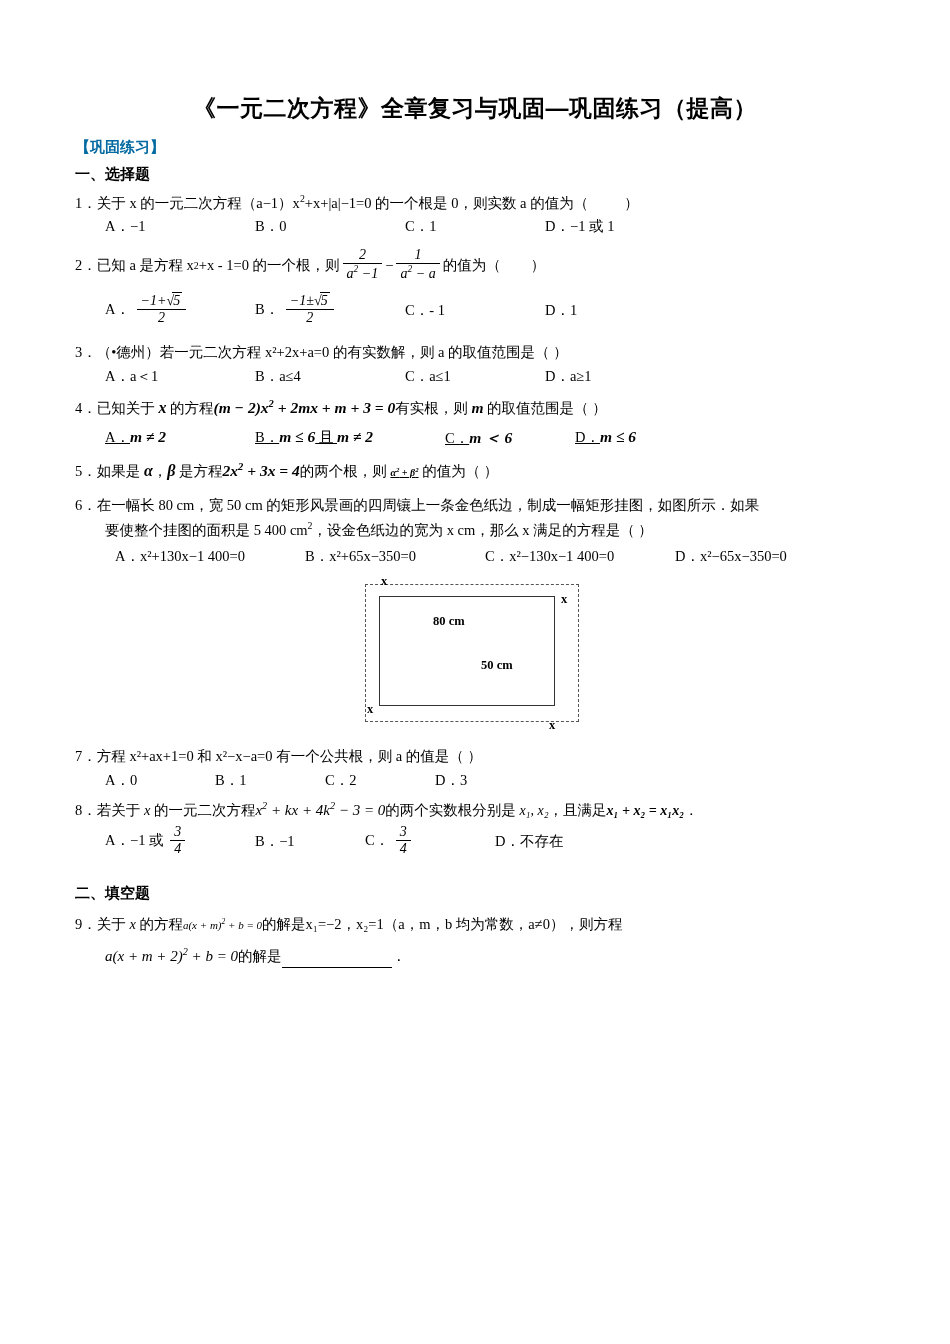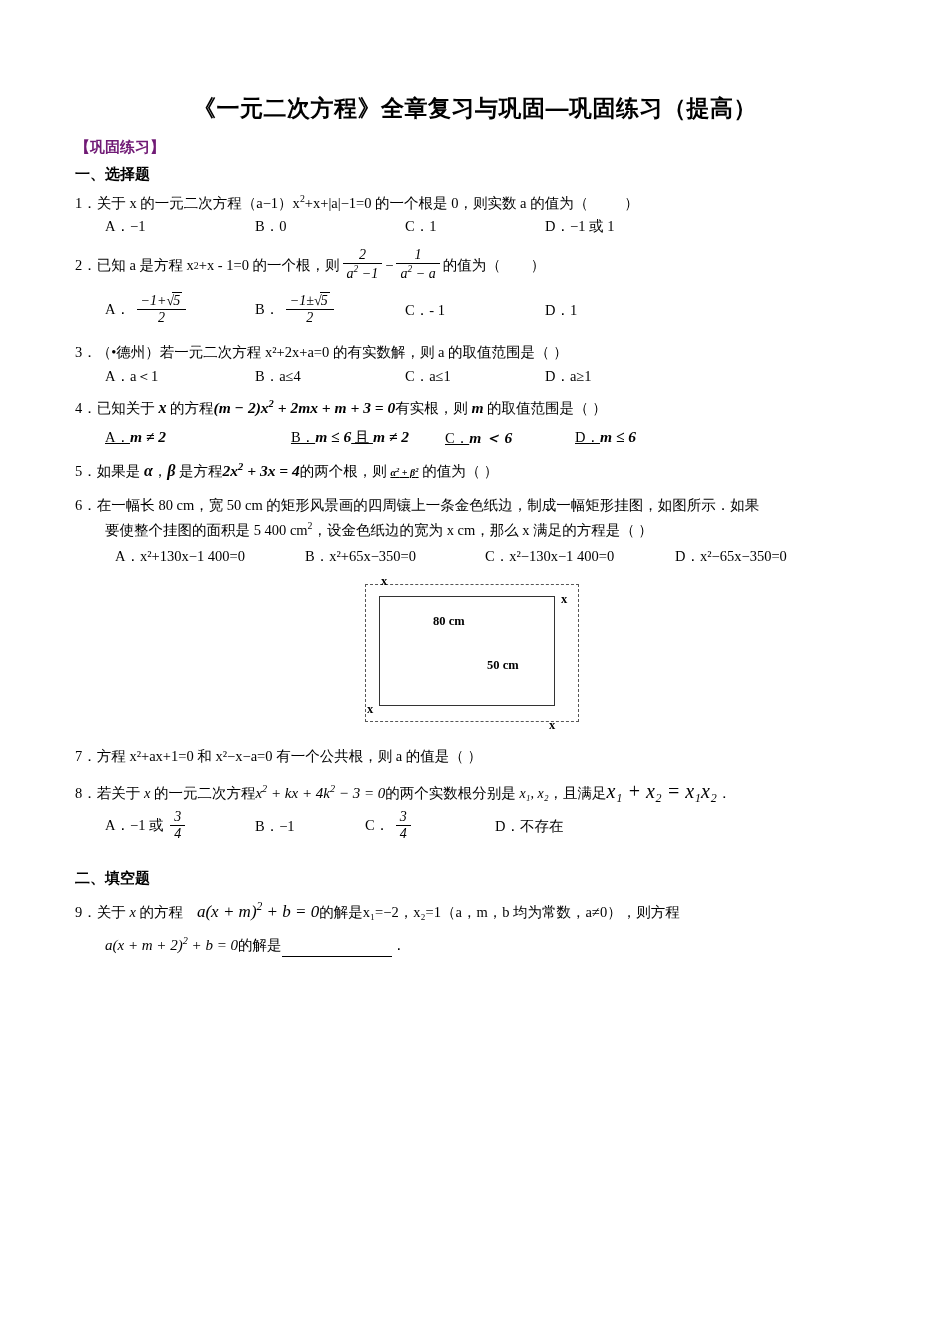--- a/index.html
+++ b/index.html
@@ -23,21 +23,21 @@
   }
   .doc-title {
     text-align: center;
     font-size: 23px;
     font-weight: bold;
     font-family: "Liberation Sans", sans-serif;
     margin: 18px 0 14px 0;
     letter-spacing: 0.5px;
   }
   .section-green {
-    color: #701a75;
+    color: #0369a1;
     font-weight: bold;
     font-size: 15px;
     font-family: "Liberation Sans", sans-serif;
     margin: 10px 0 8px 0;
   }
   .section-head {
     font-weight: bold;
     font-size: 15px;
     font-family: Liberation Serif, serif;
     margin: 6px 0 6px 0;
@@ -208,21 +208,21 @@
 
   <div class="q" style="margin-top:10px;">
     <span>4．</span><span>已知关于</span>
     <span class="mathb" style="font-size:16px;">x</span>
     <span>的方程</span><span class="mathb" style="font-size:15.5px;">(<span class="mathb">m</span> − 2)<span class="mathb">x</span><sup>2</sup> + 2<span class="mathb">mx</span> + <span class="mathb">m</span> + 3 = 0</span><span>有实根，则</span>
     <span class="mathb" style="font-size:15.5px;">m</span>
     <span>的取值范围是（     ）</span>
   </div>
   <div class="opts" style="margin-top:7px;text-decoration:underline;">
     <span class="opt-a">A．<span class="mathb" style="font-size:15.5px;">m ≠ 2</span></span>
-    <span class="opt-b" style="width:190px;text-align:center;">B．<span class="mathb" style="font-size:15.5px;">m ≤ 6</span> 且 <span class="mathb" style="font-size:15.5px;">m ≠ 2</span></span>
+    <span class="opt-b" style="width:190px;">B．<span class="mathb" style="font-size:15.5px;">m ≤ 6</span> 且 <span class="mathb" style="font-size:15.5px;">m ≠ 2</span></span>
     <span class="opt-c" style="width:130px;">C．<span class="mathb" style="font-size:15.5px;">m ＜ 6</span></span>
     <span class="opt-d">D．<span class="mathb" style="font-size:15.5px;">m ≤ 6</span></span>
   </div>
 
   <div class="q" style="margin-top:10px;">
     <span>5．</span><span>如果是</span>
     <span class="mathb" style="font-size:16px;">α</span><span>，</span><span class="mathb" style="font-size:16px;">β</span>
     <span>是方程</span><span class="mathb" style="font-size:15.5px;">2<span class="mathb">x</span><sup>2</sup> + 3<span class="mathb">x</span> = 4</span><span>的两个根，则</span>
     <span class="mathb" style="font-size:10px;text-decoration:underline;">α<sup>2</sup> + β<sup>2</sup></span>
     <span>的值为（     ）</span>
@@ -243,33 +243,39 @@
 
   <div class="figure-wrap">
     <div class="figure">
       <div class="fig-outer"></div>
       <div class="fig-inner"></div>
       <span class="fig-lbl bold" style="left:16px; top:-2px;">x</span>
       <span class="fig-lbl bold" style="left:196px; top:16px;">x</span>
       <span class="fig-lbl bold" style="left:2px; top:126px;">x</span>
       <span class="fig-lbl bold" style="left:184px; top:142px;">x</span>
       <span class="fig-lbl bold" style="left:68px; top:38px;">80 cm</span>
-      <span class="fig-lbl bold" style="left:122px; top:82px;">50 cm</span>
+      <span class="fig-lbl bold" style="left:116px; top:82px;">50 cm</span>
     </div>
   </div>
 
   <div class="q" style="margin-top:14px;">
     <span>7．</span><span>方程 x²+ax+1=0 和 x²−x−a=0 有一个公共根，则 a 的值是（     ）</span>
+  </div>
+  <div class="opts">
+    <span class="opt-a" style="width:110px;">A．0</span>
+    <span class="opt-b" style="width:110px;">B．1</span>
+    <span class="opt-c" style="width:110px;">C．2</span>
+    <span class="opt-d">D．3</span>
   </div>
 
   <div class="q" style="margin-top:8px;">
     <span>8．</span><span>若关于</span>
     <span class="mathi">x</span>
     <span>的一元二次方程</span><span class="mathi" style="font-size:15px;">x<sup>2</sup> + kx + 4k<sup>2</sup> − 3 = 0</span><span>的两个实数根分别是</span>
-    <span class="mathi" style="font-size:14px;">x₁, x₂</span><span>，且满足</span><span class="mathi" style="font-size:20px;">x₁ + x₂ = x₁x₂</span><span>．</span>
+    <span class="mathi" style="font-size:14px;">x₁, x₂</span><span>，且满足</span><span class="mathi" style="font-size:14px;font-weight:bold;">x₁ + x₂ = x₁x₂</span><span>．</span>
   </div>
   <div class="opts row-flex" style="">
     <span class="opt-a row-flex" style="width:150px;">
       <span>A．−1 或</span>
       <span class="frac">
         <span class="num">3</span>
         <span class="den">4</span>
       </span>
     </span>
     <span class="opt-b" style="width:110px;">B．−1</span>
@@ -281,20 +287,20 @@
       </span>
     </span>
     <span class="opt-d">D．不存在</span>
   </div>
 
   <div class="section-head" style="margin-top:26px;">二、填空题</div>
 
   <div class="q" style="margin-top:10px;">
     <span>9．</span><span>关于</span>
     <span class="mathi">x</span>
-    <span>的方程</span><span class="mathi" style="font-size:17px;margin-left:14px;">a(x + m)<sup>2</sup> + b = 0</span><span>的解是</span><span>x₁=−2，x₂=1（a，m，b 均为常数，a≠0），则方程</span>
+    <span>的方程</span><span class="mathi" style="font-size:11px;">a(x + m)<sup>2</sup> + b = 0</span><span>的解是</span><span>x₁=−2，x₂=1（a，m，b 均为常数，a≠0），则方程</span>
   </div>
   <div class="q indent" style="margin-top:8px;">
     <span class="mathi" style="font-size:15px;">a(x + m + 2)<sup>2</sup> + b = 0</span><span>的解是</span><span class="blank"></span>．
   </div>
 
 
 </div>
 
 </body></html>

